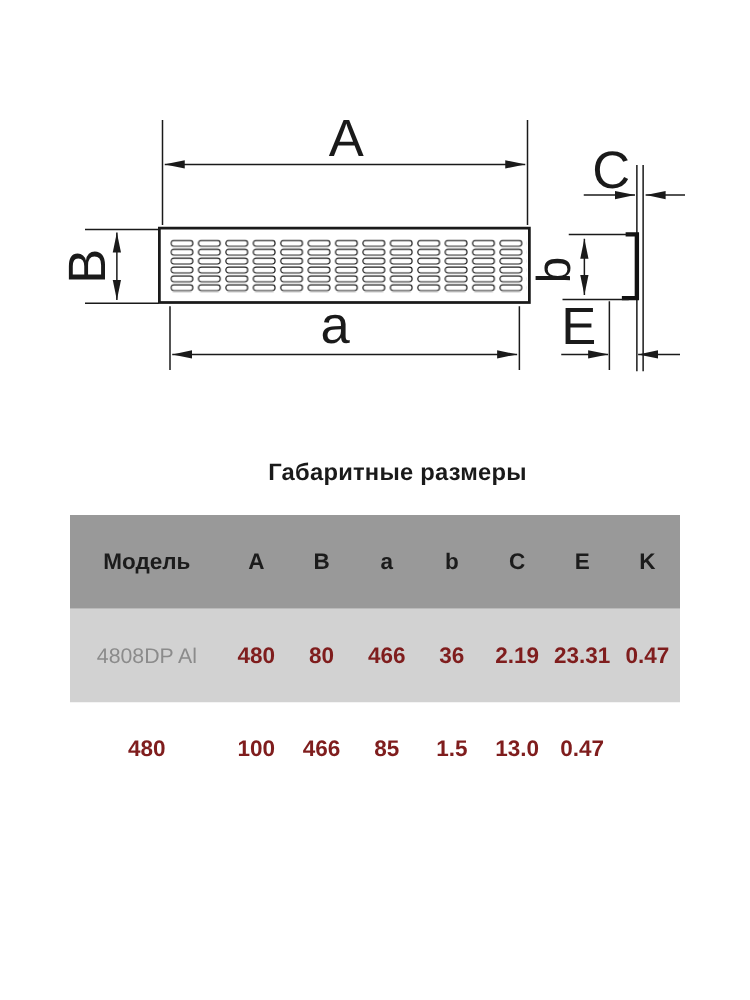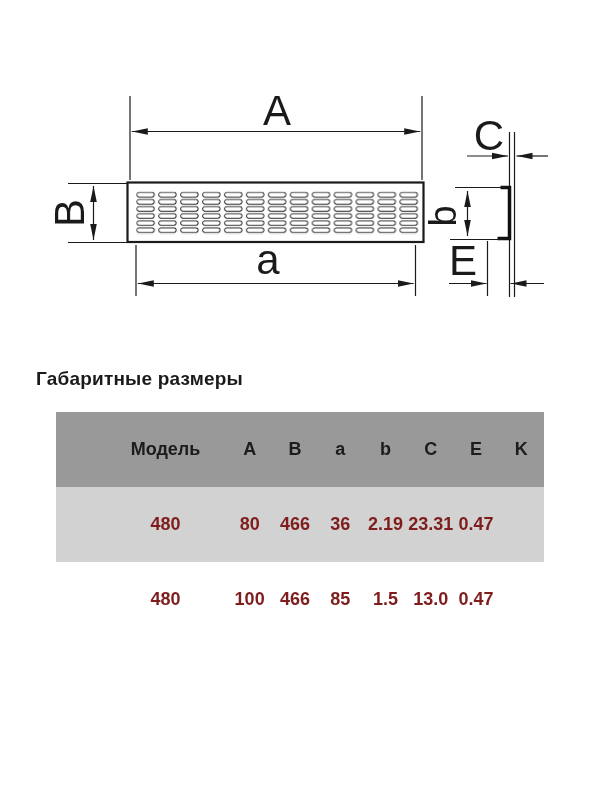--- a/index.html
+++ b/index.html
@@ -23,38 +23,37 @@
     fill: #1a1a1a;
   }
   .dim-label-small {
     font-family: "Liberation Sans", sans-serif;
     font-size: 38px;
     fill: #1a1a1a;
   }
 
   .spec-title {
     margin: 16px 0 22px 0;
-    text-align: left;
+    text-align: center;
     font-size: 19px;
     font-weight: bold;
     color: #1a1a1a;
     letter-spacing: 0.2px;
     padding-left: 36px;
   }
 
   .spec-table {
     margin: 0 56px;
     width: 488px;
   }
   .spec-row {
     display: grid;
     grid-template-columns: 123px repeat(7, 1fr);
     height: 75px;
     align-items: center;
-    padding-left: 48px;
   }
   .spec-row.header { background: #999999; }
   .spec-row.alt    { background: #d2d2d2; }
   .spec-row.plain  { background: #ffffff; }
 
   .cell {
     text-align: center;
     font-size: 18px;
     color: #1a1a1a;
   }
@@ -142,20 +141,21 @@
       <div class="cell head">A</div>
       <div class="cell head">B</div>
       <div class="cell head">a</div>
       <div class="cell head">b</div>
       <div class="cell head">C</div>
       <div class="cell head">E</div>
       <div class="cell head">K</div>
     </div>
 
     <div class="spec-row alt">
+      <div class="cell model">4808DP Al</div>
       <div class="cell num">480</div>
       <div class="cell num">80</div>
       <div class="cell num">466</div>
       <div class="cell num">36</div>
       <div class="cell num">2.19</div>
       <div class="cell num">23.31</div>
       <div class="cell num">0.47</div>
     </div>
 
     <div class="spec-row plain">

